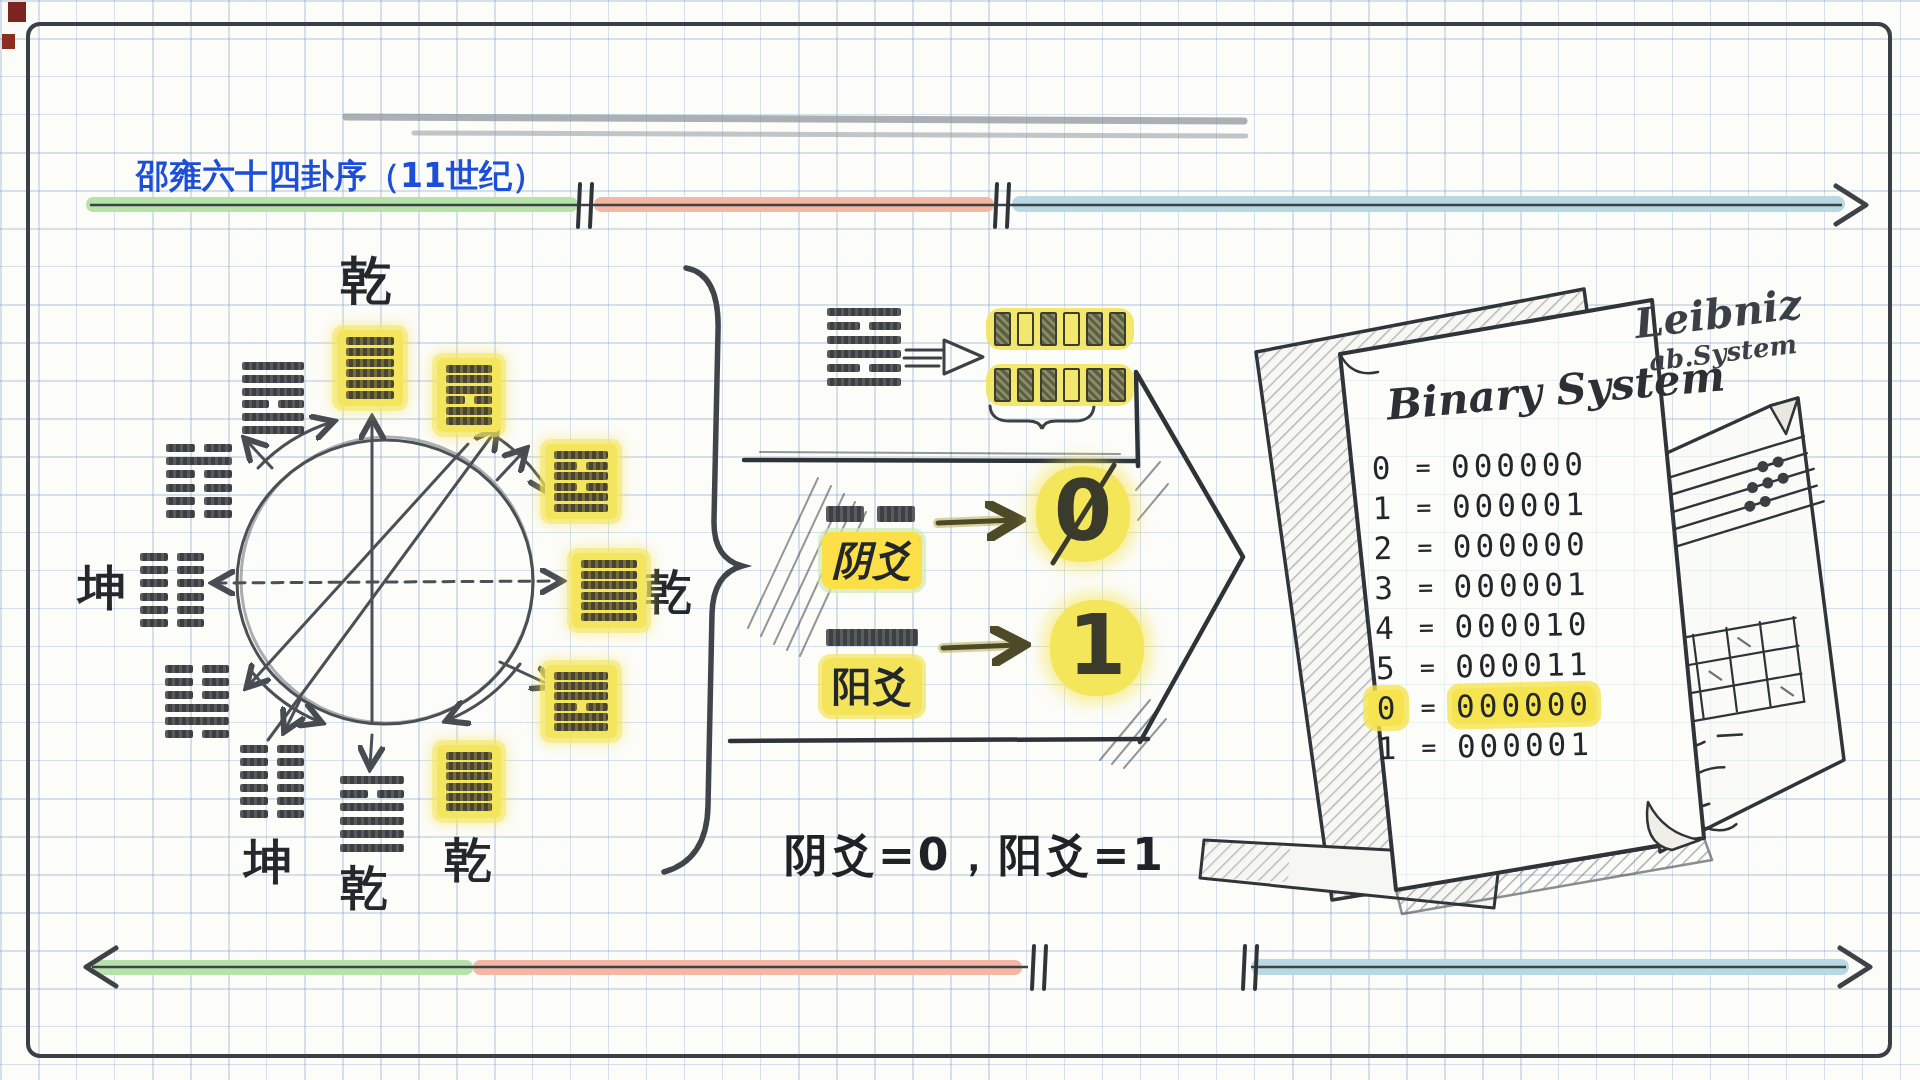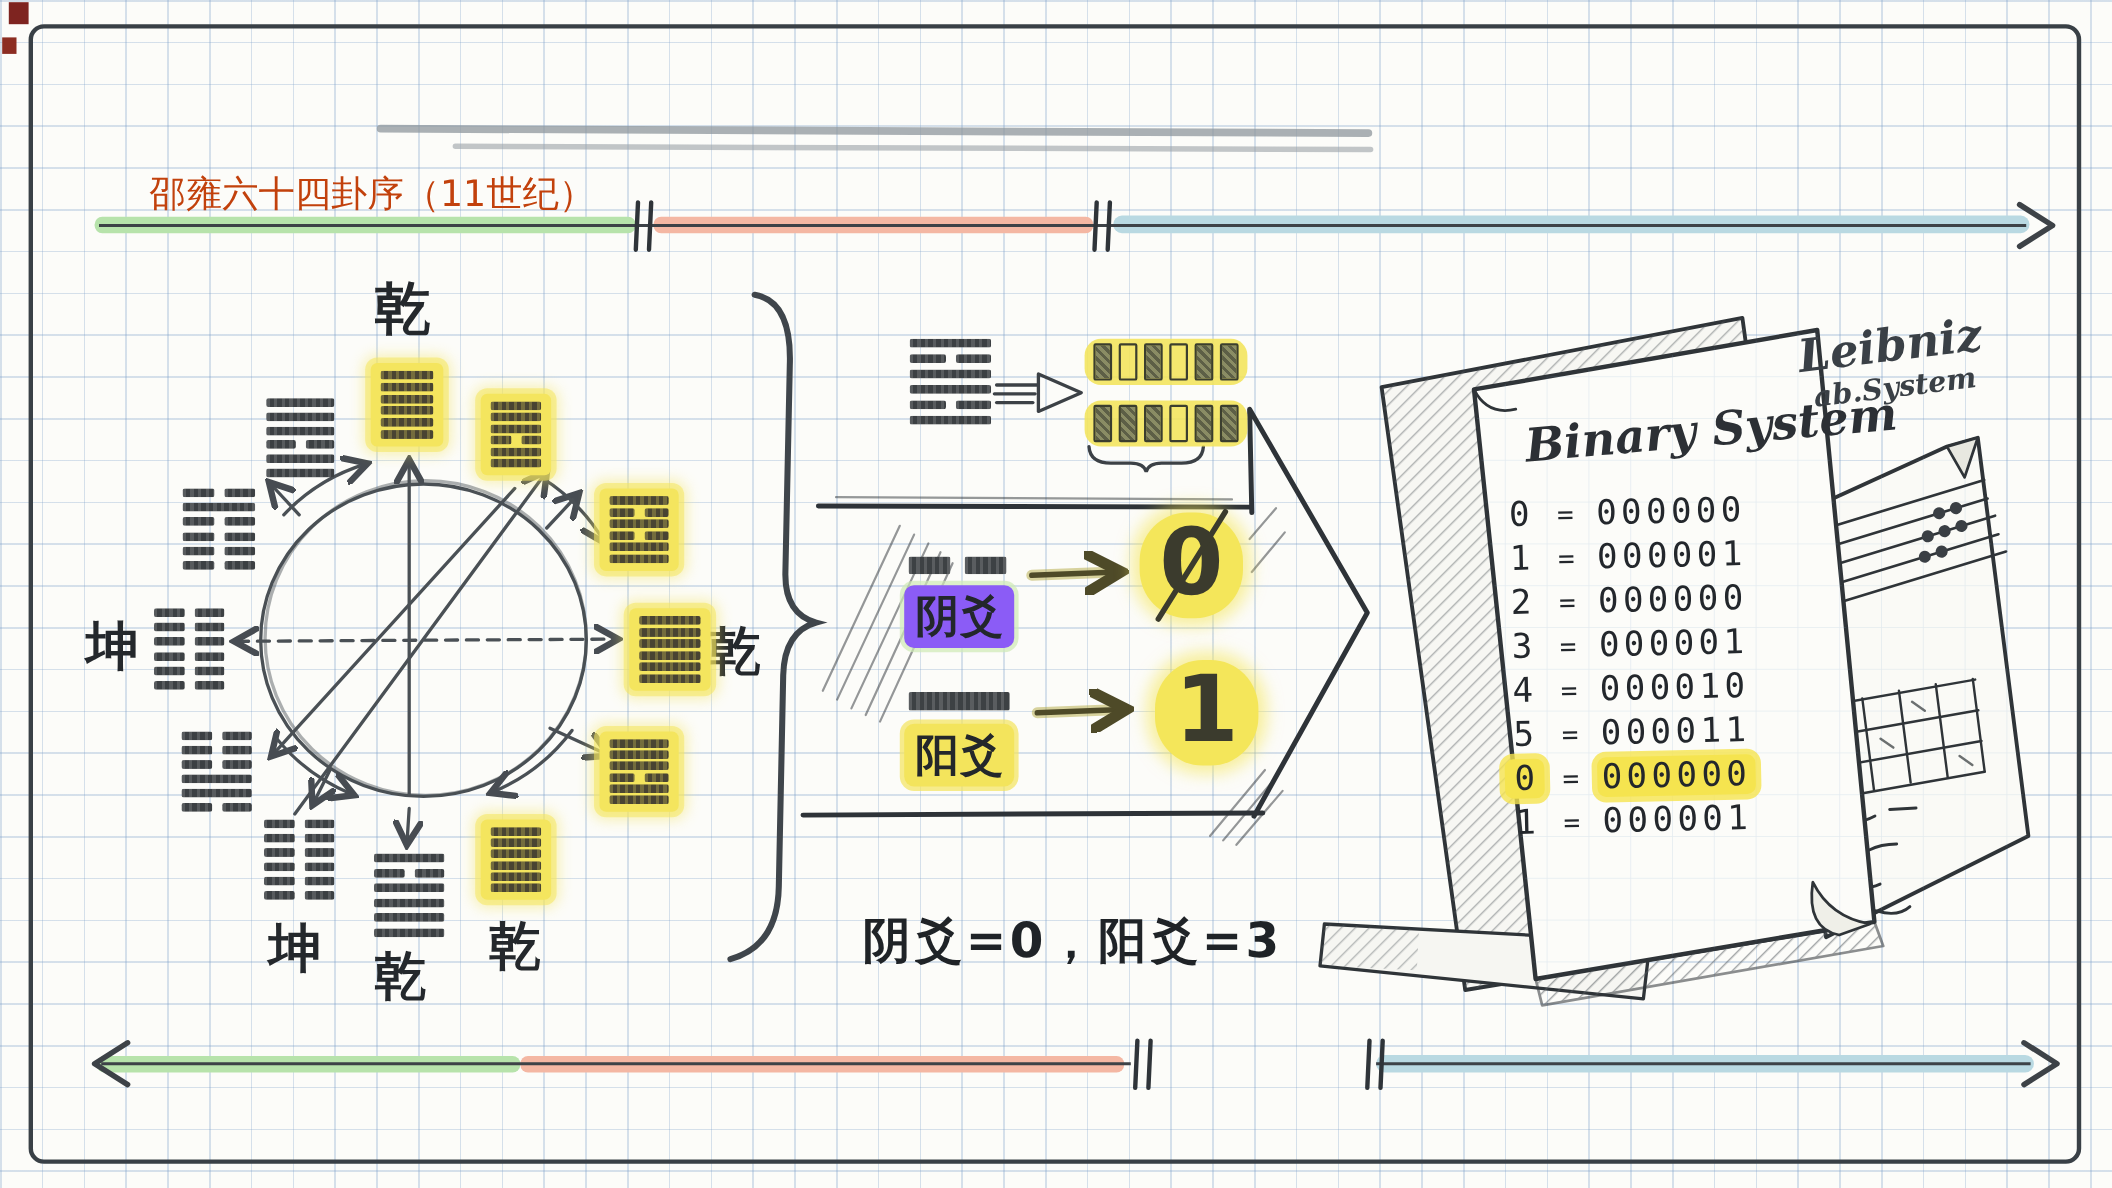--- a/index.html
+++ b/index.html
@@ -14,21 +14,21 @@
   .abs{position:absolute;}
   .art{position:absolute;left:0;top:0;z-index:1;pointer-events:none;}
   .layer{position:absolute;left:0;top:0;width:100%;height:100%;z-index:2;}
   .frame{position:absolute;left:26px;top:22px;width:1858px;height:1028px;
     border:4px solid #394046;border-radius:14px;z-index:3;pointer-events:none;}
   .corner-sq{position:absolute;z-index:4;}
   .sq1{left:8px;top:2px;width:18px;height:20px;background:#7e2420;}
   .sq2{left:2px;top:34px;width:13px;height:15px;background:#8c2d22;}
 
   .title{left:368px;top:42px;font-size:47px;font-weight:700;letter-spacing:1px;color:#1b1f23;}
-  .tl-label{font-size:33px;font-weight:400;color:#c2410c;}
+  .tl-label{font-size:33px;font-weight:700;color:#1d4ed8;}
   .cjk{font-weight:700;color:#24282c;}
 
   
   .hexagram{position:absolute;display:flex;flex-direction:column;justify-content:space-between;box-sizing:border-box;}
   .hexagram .hx-row{display:flex;gap:9px;height:8px;}
   .hexagram .hx-row .bar{flex:1;border-radius:2px;background:#3c4043;
     background-image:repeating-linear-gradient(90deg, rgba(255,255,255,.14) 0 3px, transparent 3px 7px);}
   .hexagram.yellow{background:#f4e55e;border-radius:6px;padding:7px 9px;
     box-shadow:0 0 0 5px rgba(244,229,94,.55), 0 0 12px 7px rgba(244,229,94,.45);}
   .hexagram.yellow .hx-row .bar{background:#494432;
@@ -37,21 +37,21 @@
   
   .dbox-row{position:absolute;display:flex;gap:6px;background:rgba(243,228,90,.88);
     padding:4px 8px;border-radius:15px;}
   .dbox-row .dbox{display:block;width:13px;height:30px;border:2.5px solid #3b3e2e;border-radius:2px;background:transparent;}
   .dbox-row .dbox.filled{background:repeating-linear-gradient(45deg,#5d5f46 0 3px,#8a8c64 3px 6px);}
 
   
   .linebar{display:inline-block;height:16px;background:#3d4144;border-radius:2px;
     background-image:repeating-linear-gradient(90deg, rgba(255,255,255,.15) 0 3px, transparent 3px 7px);}
   .tag{font-size:40px;font-weight:700;padding:1px 10px;border-radius:9px;color:#23272b;}
-  .tag.green{background:#8b5cf6;box-shadow:0 0 0 4px rgba(207,233,181,.7);}
+  .tag.green{background:#fde047;box-shadow:0 0 0 4px rgba(207,233,181,.7);font-style:italic;}
   .tag.yellow{background:#f3e45c;box-shadow:0 0 0 4px rgba(243,228,92,.7);}
 
   .bigdigit{position:absolute;width:100px;height:104px;}
   .bigdigit .blob{position:absolute;left:0;top:4px;width:94px;height:96px;border-radius:46%;
     background:#f4e65a;box-shadow:0 0 14px 8px rgba(244,230,90,.55);}
   .bigdigit .ch{position:absolute;left:0;top:0;width:94px;text-align:center;
     font-size:84px;font-weight:700;color:#3b3b2d;font-family:"DejaVu Sans",sans-serif;}
   .bigdigit .slash{position:absolute;left:45px;top:-8px;width:5px;height:120px;background:#3b3b2d;
     border-radius:3px;transform:rotate(32deg);}
   .equation{left:784px;top:826px;font-size:44px;font-weight:700;letter-spacing:3px;color:#1f2327;}
@@ -562,21 +562,21 @@
 
   <div class="abs" style="left:826px;top:629px;">
     <span class="linebar" style="width:92px;height:17px;"></span>
   </div>
   <div class="abs tag yellow" style="left:822px;top:658px;">阳爻</div>
   <div class="bigdigit" style="left:1050px;top:596px;">
     <span class="blob"></span>
     <span class="ch">1</span>
   </div>
 
-  <div class="abs equation">阴爻=0，阳爻=3</div>
+  <div class="abs equation">阴爻=0，阳爻=1</div>
 
   <div class="abs paper-heading">Binary System</div>
   <div class="abs paper-rows">
       <div class="prow">
         <span class="n">0</span>
         <span class="eq">=</span>
         <span class="v">000000</span>
       </div>
       <div class="prow">
         <span class="n">1</span>

